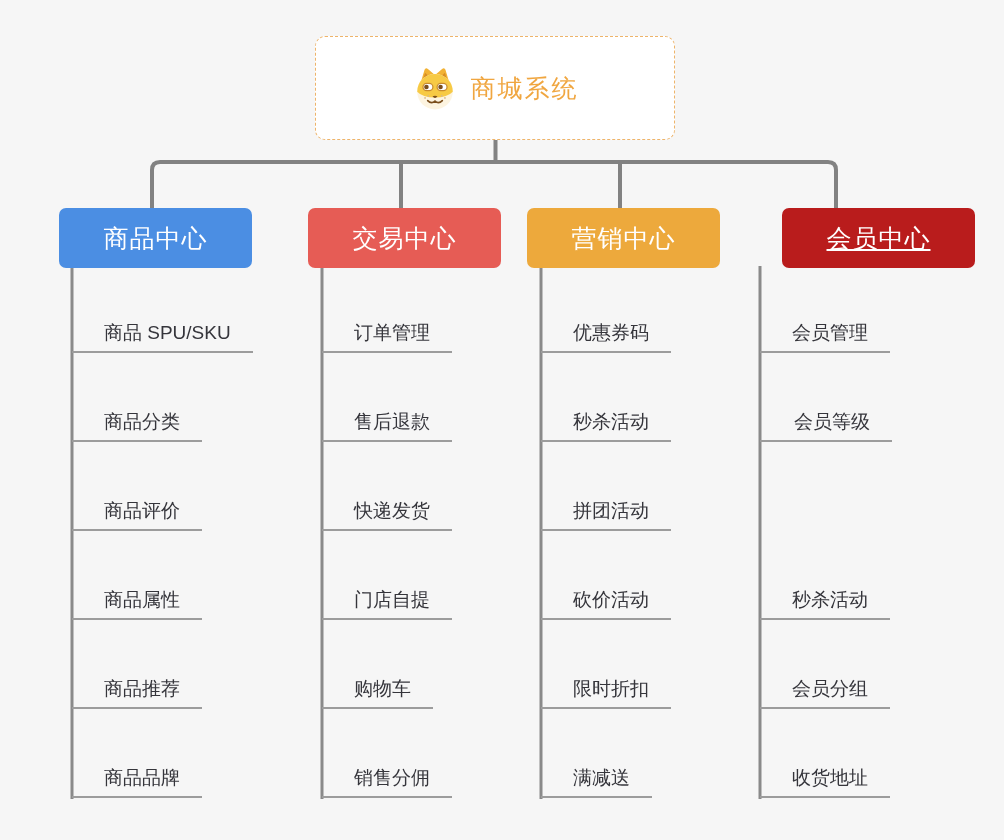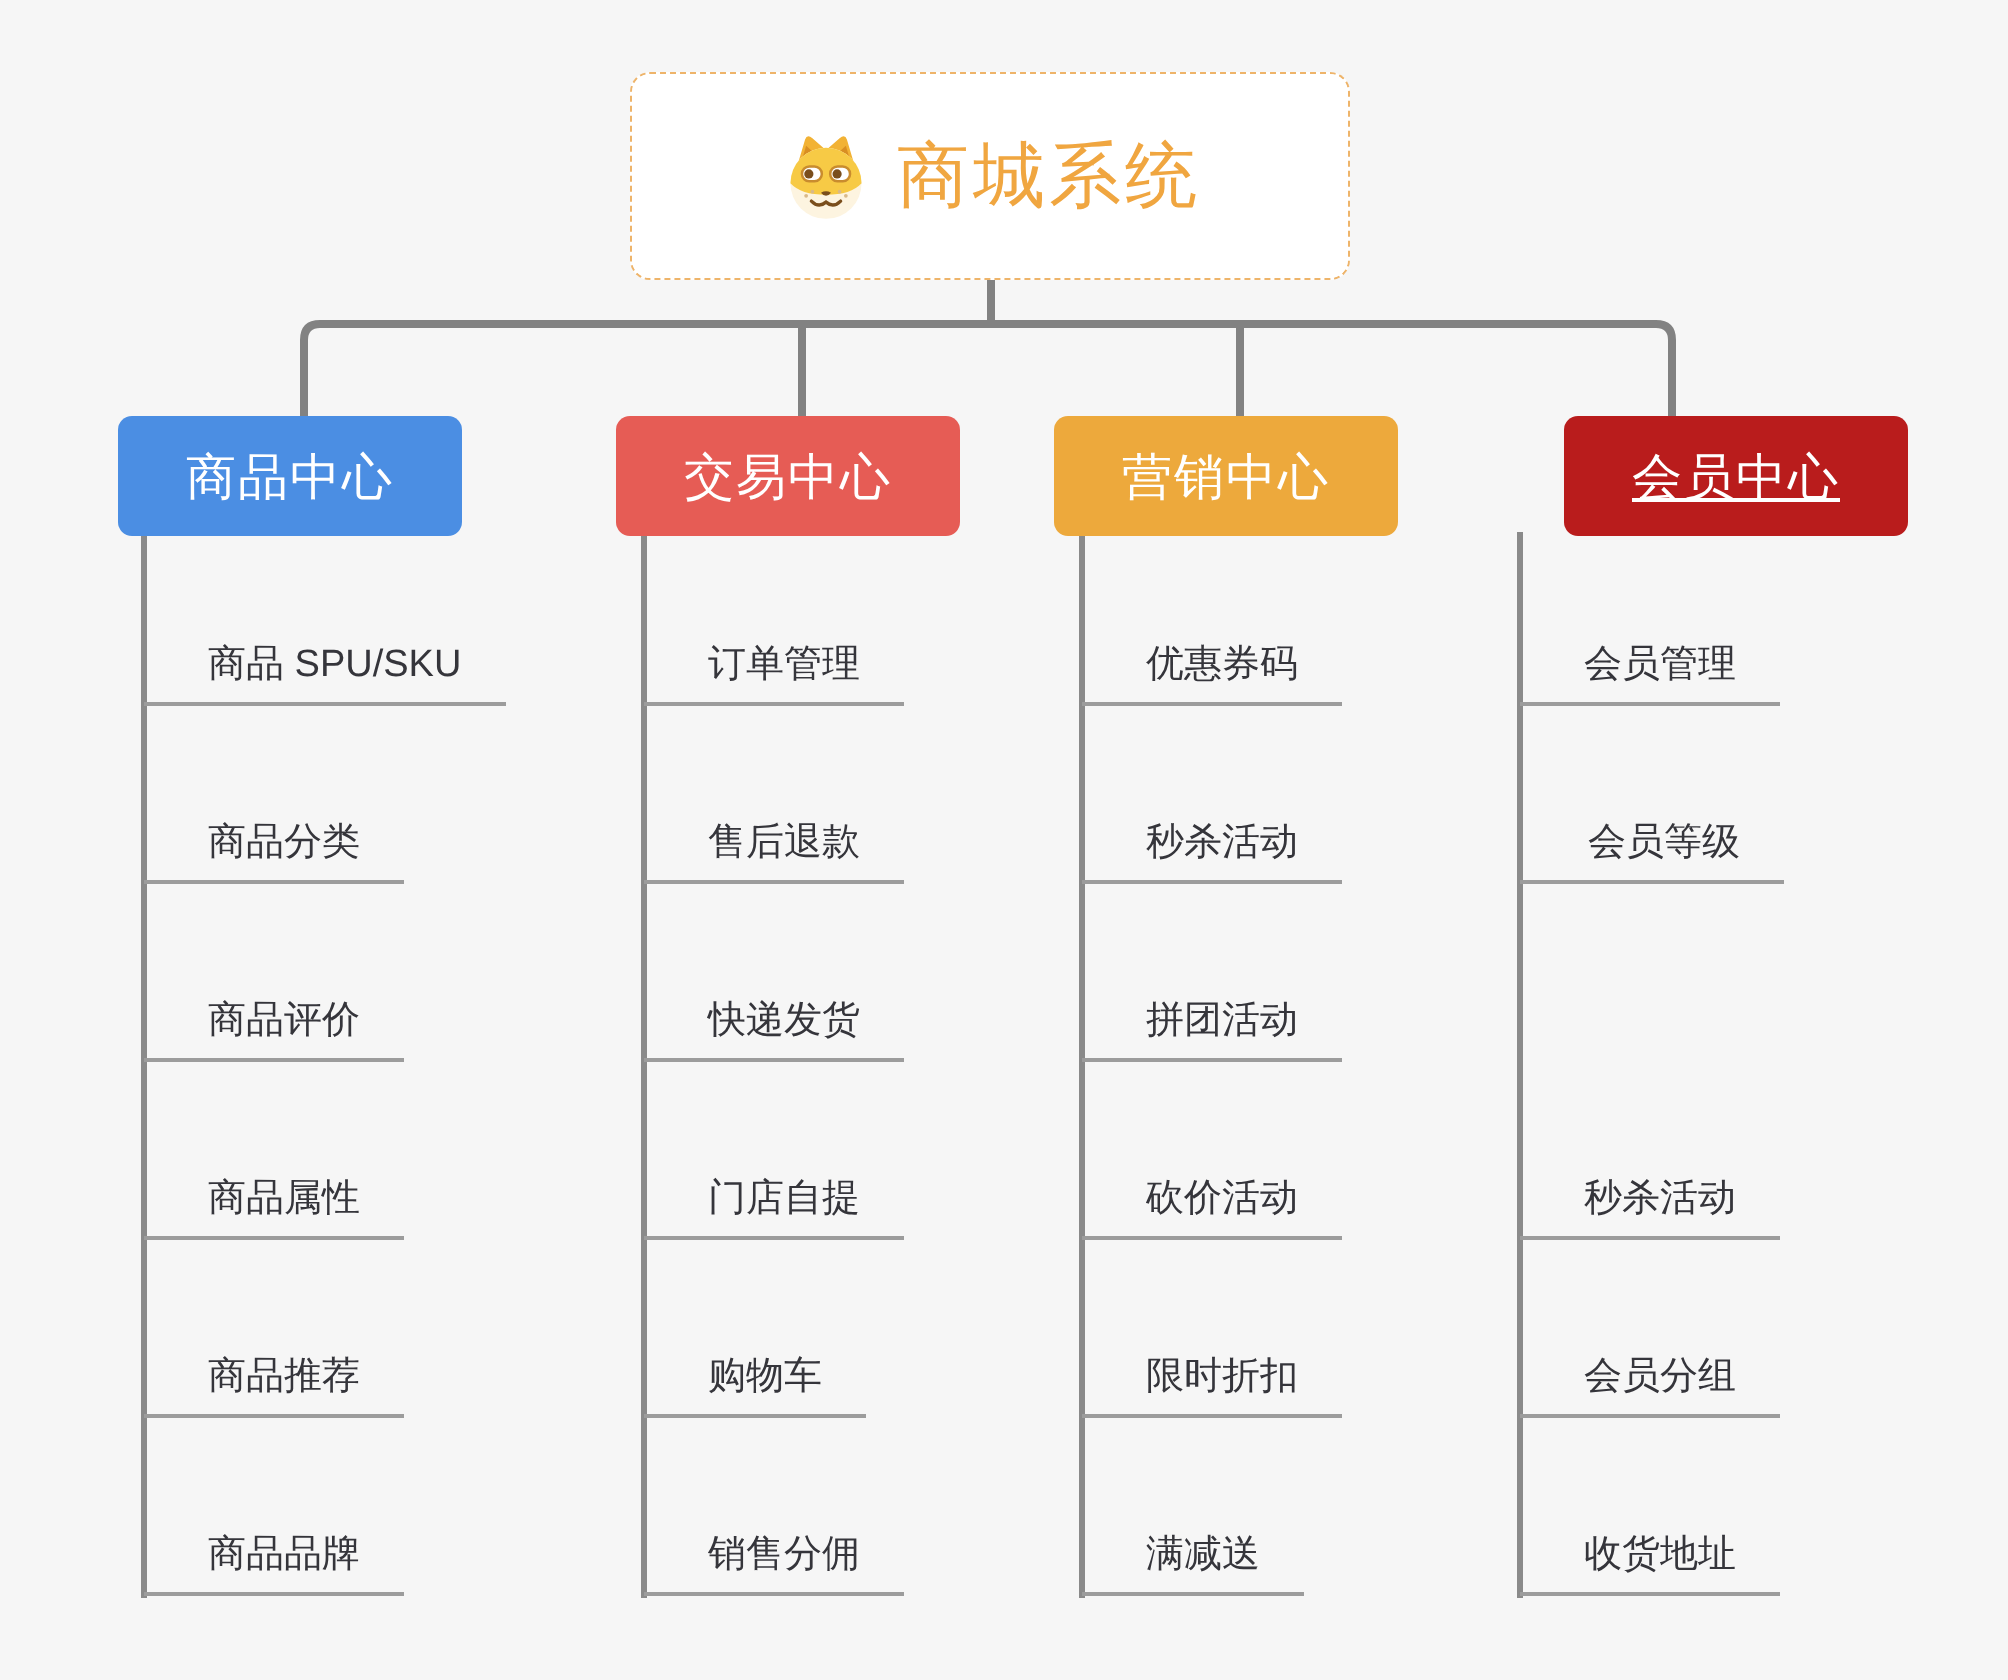--- a/index.html
+++ b/index.html
@@ -17,27 +17,27 @@
   .spine{stroke:#8a8a8a;stroke-width:3;fill:none;}
 
   
   .root{
     position:absolute;left:315px;top:36px;width:360px;height:104px;
     background:#ffffff;border:1px dashed #eeb46a;border-radius:10px;
     display:flex;align-items:center;justify-content:center;gap:13px;
     box-sizing:border-box;cursor:pointer;
   }
   .root .root-label{
-    color:#f0a640;font-size:36px;letter-spacing:2px;font-weight:500;
+    color:#f0a640;font-size:25px;letter-spacing:2px;font-weight:500;
   }
   .root .icon{width:46px;height:44px;display:block;}
 
   
   .branch{
-    position:absolute;top:208px;width:172px;height:60px;
+    position:absolute;top:208px;width:193px;height:60px;
     border-radius:7px;display:flex;align-items:center;justify-content:center;
     color:#ffffff;font-size:25px;letter-spacing:1px;cursor:pointer;
   }
 
   
   .leaf{
     position:absolute;
     display:inline-flex;align-items:flex-end;
     padding:0 22px 5px 32px;
     border-bottom:2px solid #9c9c9c;

